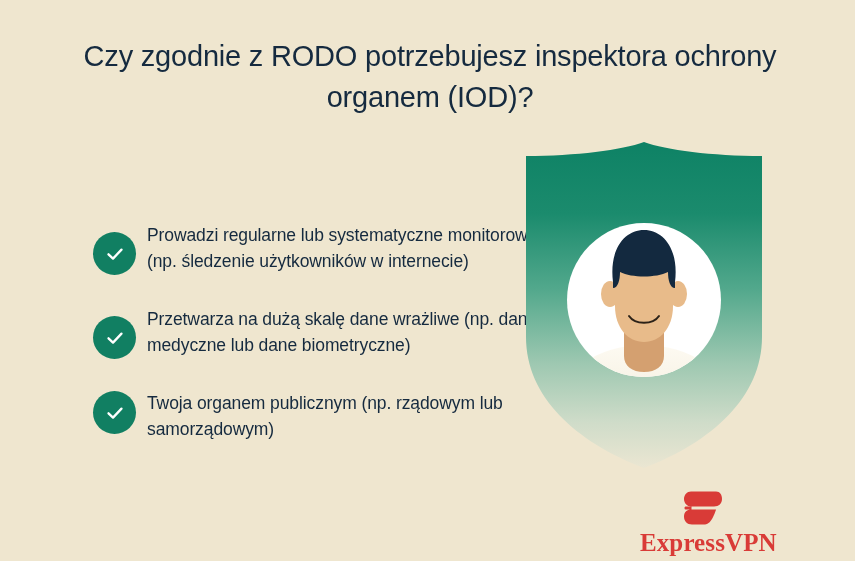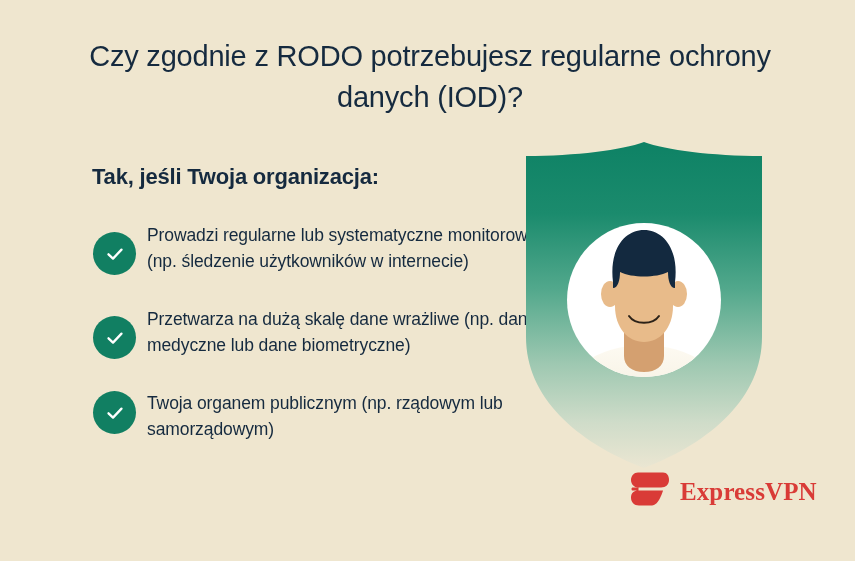--- a/index.html
+++ b/index.html
@@ -88,43 +88,43 @@
     top: 142px;
     width: 256px;
     height: 330px;
   }
   .shield-wrap svg { display: block; }
 
   
   .logo {
     position: absolute;
     left: 630px;
-    top: 471px;
+    top: 490px;
     display: flex;
     align-items: center;
+    flex-direction: column;
   }
   .logo-mark { display: block; }
   .logo-text {
     margin-left: 10px;
     font-family: "Liberation Serif", serif;
     font-size: 25px;
     font-weight: 700;
     color: #d93b37;
     letter-spacing: 0.1px;
     line-height: 1;
   }
 </style>
 </head>
 <body>
 
 <div class="canvas">
 
-  <div class="title">Czy zgodnie z RODO potrzebujesz regularne ochrony danych (IOD)?</div>
-
-  <div class="subtitle">Tak, jeśli Twoja organizacja:</div>
+  <div class="title">Czy zgodnie z RODO potrzebujesz inspektora ochrony organem (IOD)?</div>
+
 
   <div class="bullets">
 
     <div class="bullet b1">
       <span class="check-circle">
         <svg width="22" height="22" viewBox="0 0 22 22" aria-hidden="true">
           <path d="M4.5 11.3 L9.0 15.6 L17.5 6.6" fill="none" stroke="#ffffff" stroke-width="2.3" stroke-linecap="round" stroke-linejoin="round"></path>
         </svg>
       </span>
       <span class="bullet-text">Prowadzi regularne lub systematyczne monitorowanie (np. śledzenie użytkowników w internecie)</span>

